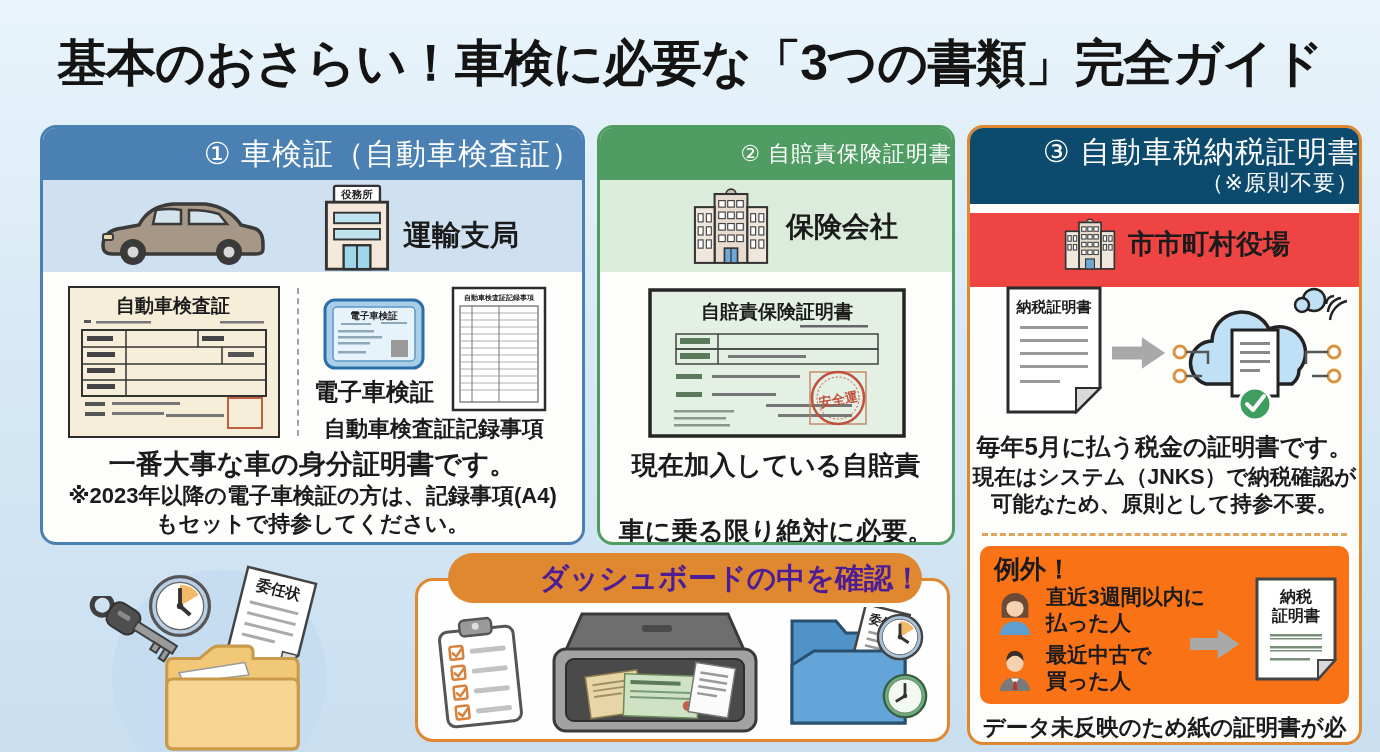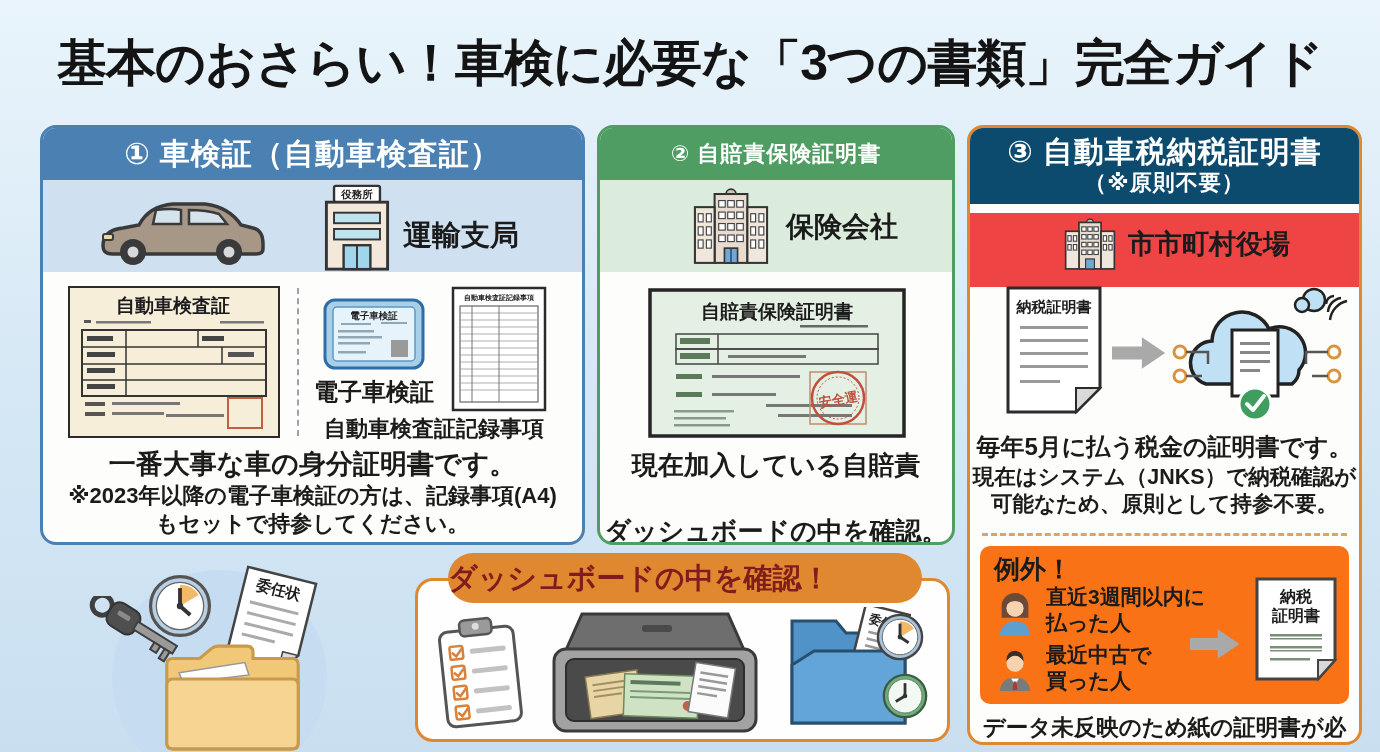--- a/index.html
+++ b/index.html
@@ -2,21 +2,21 @@
 <html><head>
 <meta charset="utf-8">
 <style>
   *{margin:0;padding:0;box-sizing:border-box}
   html,body{background:#dfeaf4}
   .canvas{position:relative;width:1380px;height:752px;overflow:hidden;
     background:linear-gradient(180deg,#e9f4fb 0%,#d6e8f5 50%,#c9dff0 100%);
     font-family:"Liberation Sans","DejaVu Sans",sans-serif;color:#1b1b1b}
   .abs{position:absolute}
   .panel{position:absolute;border-radius:16px;overflow:hidden;background:#fdfdfb;border:3px solid}
-  .phead{width:100%;color:#fff;font-weight:700;text-align:center;letter-spacing:1px}
+  .phead{width:100%;color:#fff;font-weight:400;text-align:right;letter-spacing:1px}
   .band{position:absolute;left:0;width:100%}
   .ctr{text-align:center;left:0;width:100%}
   .b900{font-weight:900}
   .b800{font-weight:800}
   svg{display:block}
   svg text{font-family:"Liberation Sans","DejaVu Sans",sans-serif}
   .dash-v{border-left:2px dashed #9aa3ab}
   .dash-h{border-top:3px dashed #dca55b}
   .title{font-weight:900;letter-spacing:-1px;color:#141414}
 </style>
@@ -195,21 +195,21 @@
         <rect x="118" y="116" width="86" height="3" fill="#777"></rect>
         <rect x="130" y="126" width="74" height="3" fill="#777"></rect>
         <rect x="162" y="84" width="56" height="52" fill="none" stroke="#c58a6a" stroke-width="1.5"></rect>
         <circle cx="190" cy="110" r="26" fill="none" stroke="#c0503c" stroke-width="2.5"></circle>
         <circle cx="190" cy="110" r="21" fill="none" stroke="#c0503c" stroke-width="1" stroke-dasharray="2,2"></circle>
         <text x="190" y="116" font-size="13" font-weight="bold" text-anchor="middle" fill="#c0503c" transform="rotate(-10 190 110)">安全運</text>
       </svg>
     </div>
 
     <div class="abs ctr b900" style="top:320px;font-size:26px">現在加入している自賠責</div>
-    <div class="abs ctr b900" style="top:386px;font-size:26px">ダッシュボードの中を確認。</div>
+    <div class="abs ctr b900" style="top:386px;font-size:26px">車に乗る限り絶対に必要。</div>
   </div>
 
   <div class="panel" style="left:967px;top:125px;width:395px;height:620px;border-color:#e0882f">
     <div class="phead" style="height:76px;background:#0c4a6e;padding-top:6px">
       <div style="font-size:30px;line-height:36px">③ 自動車税納税証明書</div>
       <div style="font-size:22px;line-height:26px">（※原則不要）</div>
     </div>
     <div class="band" style="top:85px;height:74px;background:#ef4444">
       <span class="abs" style="left:92px;top:5px">
         <svg width="56" height="52" viewBox="0 0 100 94">
@@ -428,21 +428,21 @@
       <svg width="46" height="46" viewBox="0 0 50 50">
         <circle cx="25" cy="25" r="23" fill="#6fae7c" stroke="#3a5a42" stroke-width="2.5"></circle>
         <circle cx="25" cy="25" r="18.5" fill="#f2f9f2" stroke="#567a5e" stroke-width="1"></circle>
         <line x1="25" y1="25" x2="25" y2="11" stroke="#333" stroke-width="3"></line>
         <line x1="25" y1="25" x2="15" y2="31" stroke="#333" stroke-width="3"></line>
         <circle cx="25" cy="25" r="2.5" fill="#333"></circle>
       </svg>
     </span>
   </div>
 
-  <div class="abs b900" style="left:448px;top:553px;width:474px;height:50px;line-height:50px;background:#e0882f;border-radius:26px;text-align:left;font-size:29px;color:#7f1d1d">ダッシュボードの中を確認！</div>
+  <div class="abs b900" style="left:448px;top:553px;width:474px;height:50px;line-height:50px;background:#e0882f;border-radius:26px;text-align:right;font-size:29px;color:#4c1d95">ダッシュボードの中を確認！</div>
 
   <div class="abs" style="left:112px;top:570px;width:215px;height:215px;border-radius:50%;background:#c6ddf1"></div>
   <span class="abs" style="left:148px;top:574px">
     <svg width="64" height="64" viewBox="0 0 50 50">
       <circle cx="25" cy="25" r="23" fill="#b9cfe4" stroke="#555" stroke-width="2.5"></circle>
       <circle cx="25" cy="25" r="18.5" fill="#fff" stroke="#666" stroke-width="1"></circle>
       <path d="M25,25 L25,8.5 A16.5,16.5 0 0 1 39.5,16.5 Z" fill="#f2b968"></path>
       <line x1="25" y1="25" x2="25" y2="11" stroke="#333" stroke-width="3"></line>
       <line x1="25" y1="25" x2="33" y2="32" stroke="#333" stroke-width="3"></line>
       <circle cx="25" cy="25" r="2.5" fill="#333"></circle>

